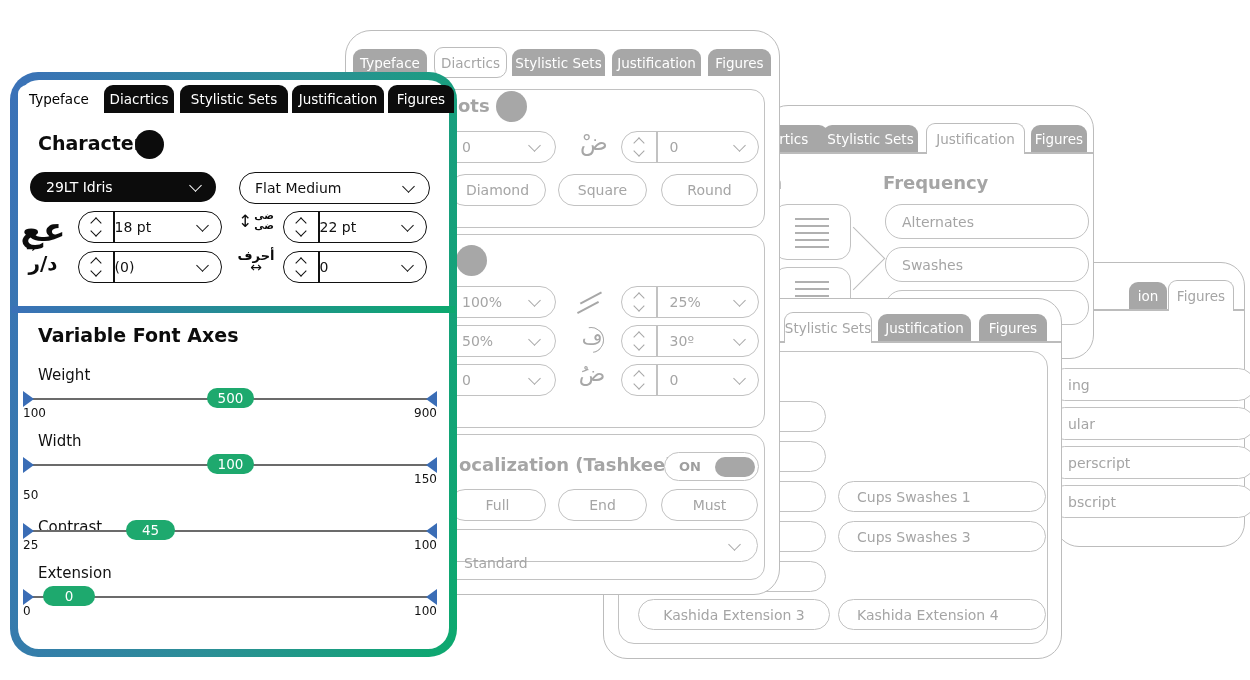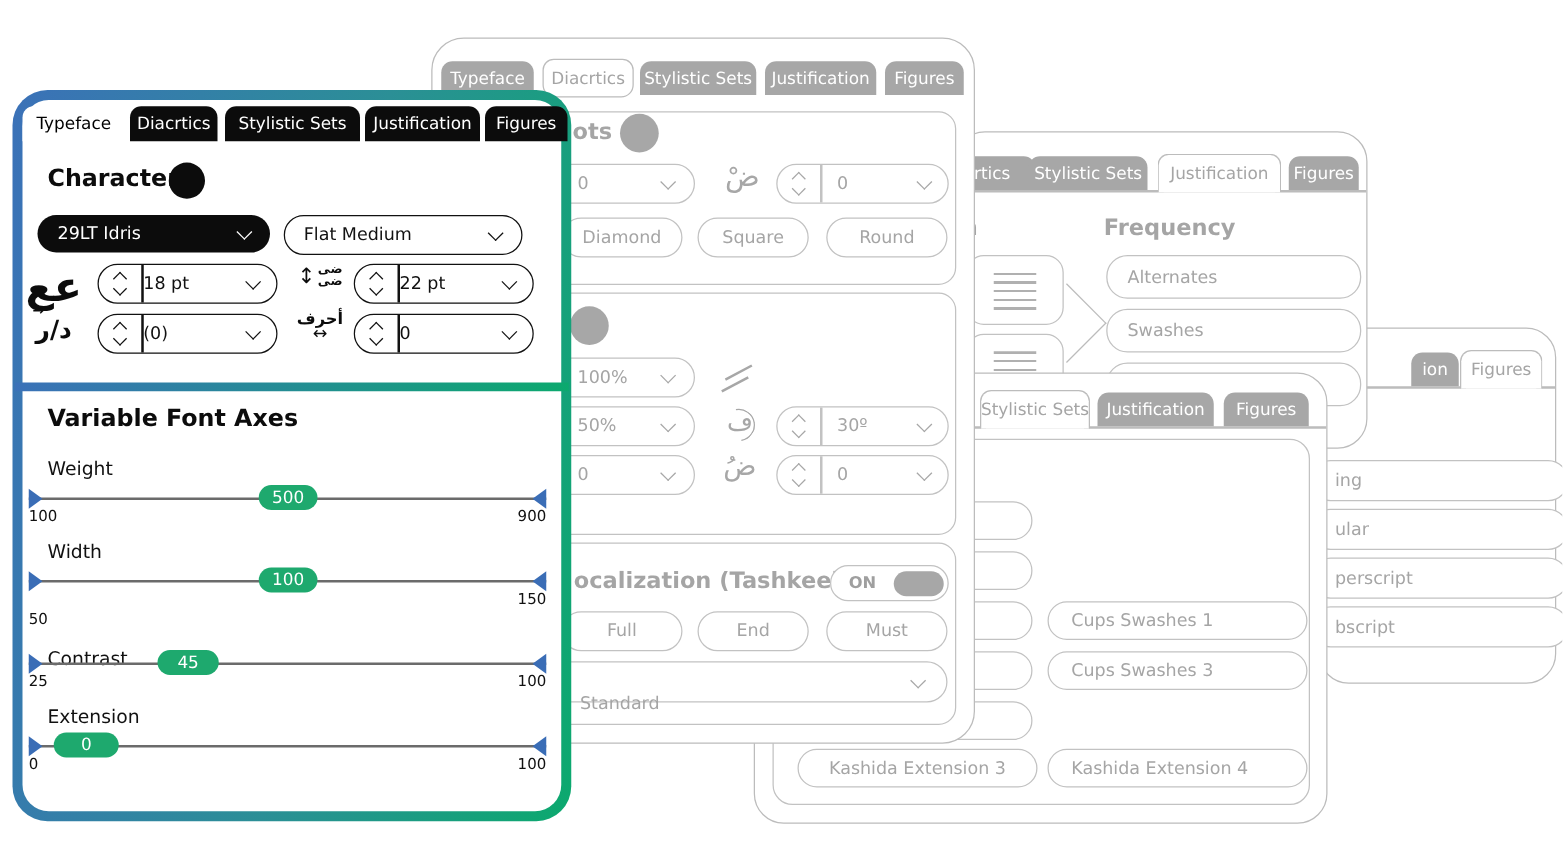--- a/index.html
+++ b/index.html
@@ -165,20 +165,29 @@
     <div class="gbox" style="left:15px;top:203px;width:402px;height:192px;"></div>
     <div class="gcirc" style="left:110px;top:214px;width:31px;height:31px;"></div>
 
     <div class="gdd" style="left:35px;top:255px;width:173px;height:30px;">
       <span class="val" style="left:80px;">100%</span>
       <span class="chv" style="right:16px;"></span>
     </div>
     <div class="gglyph" style="left:225px;top:258px;width:42px;height:26px;">
       <span class="dslash" style="left:8px;top:8px;"></span>
     </div>
+    <div class="gstp" style="left:275px;top:255px;width:136px;height:30px;">
+      <span class="crts">
+          <span class="cu"></span>
+          <span class="cd"></span>
+        </span>
+      <span class="sep"></span>
+      <span class="sval">25%</span>
+      <span class="chv" style="right:14px;"></span>
+    </div>
 
     <div class="gdd" style="left:35px;top:294px;width:173px;height:30px;">
       <span class="val" style="left:80px;">50%</span>
       <span class="chv" style="right:16px;"></span>
     </div>
     <div class="gglyph" style="left:228px;top:294px;width:36px;font-size:20px;">
       <span class="rotarc" style="left:4px;top:2px;"></span><span>ڡ</span>
     </div>
     <div class="gstp" style="left:275px;top:294px;width:136px;height:30px;">
       <span class="crts">
@@ -229,21 +238,21 @@
     <div class="mtab off" style="left:282px;top:13px;width:92px;">Justification</div>
     <div class="mtab off" style="left:378px;top:13px;width:66px;">Figures</div>
 
     <div class="mhead" style="left:28px;top:60px;">Character</div>
     <div style="position:absolute;left:125px;top:58px;width:29px;height:29px;border-radius:50%;background:#0c0c0c;"></div>
 
     <div class="mdd black" style="left:20px;top:100px;width:186px;height:30px;">
       <span class="val" style="left:16px;">29LT Idris</span>
       <span class="chv w" style="right:16px;"></span>
     </div>
-    <div class="mdd white" style="left:217px;top:100px;width:189px;height:30px;">
+    <div class="mdd white" style="left:229px;top:100px;width:189px;height:30px;">
       <span class="val" style="left:15px;">Flat Medium</span>
       <span class="chv k" style="right:16px;"></span>
     </div>
 
     <div class="mglyph" style="left:8px;top:141px;width:50px;font-size:33px;font-weight:bold;">عع</div>
     <div class="mstp" style="left:68px;top:139px;width:142px;height:30px;">
       <span class="crts">
           <span class="cu"></span>
           <span class="cd"></span>
         </span>

